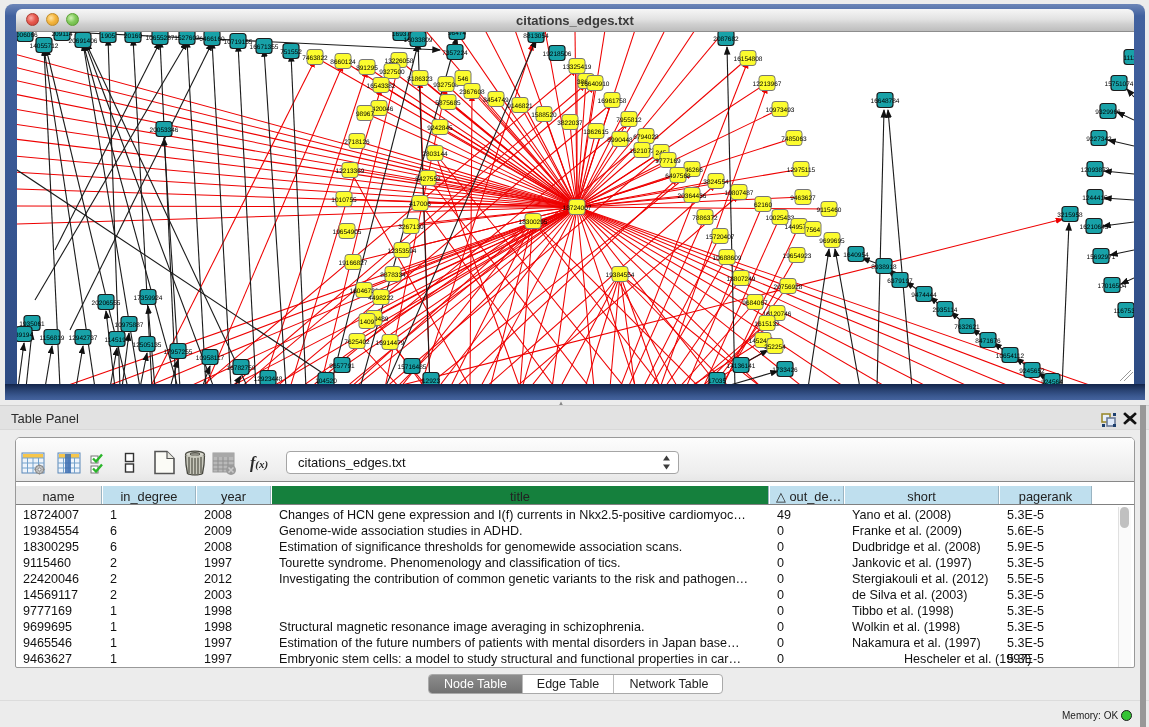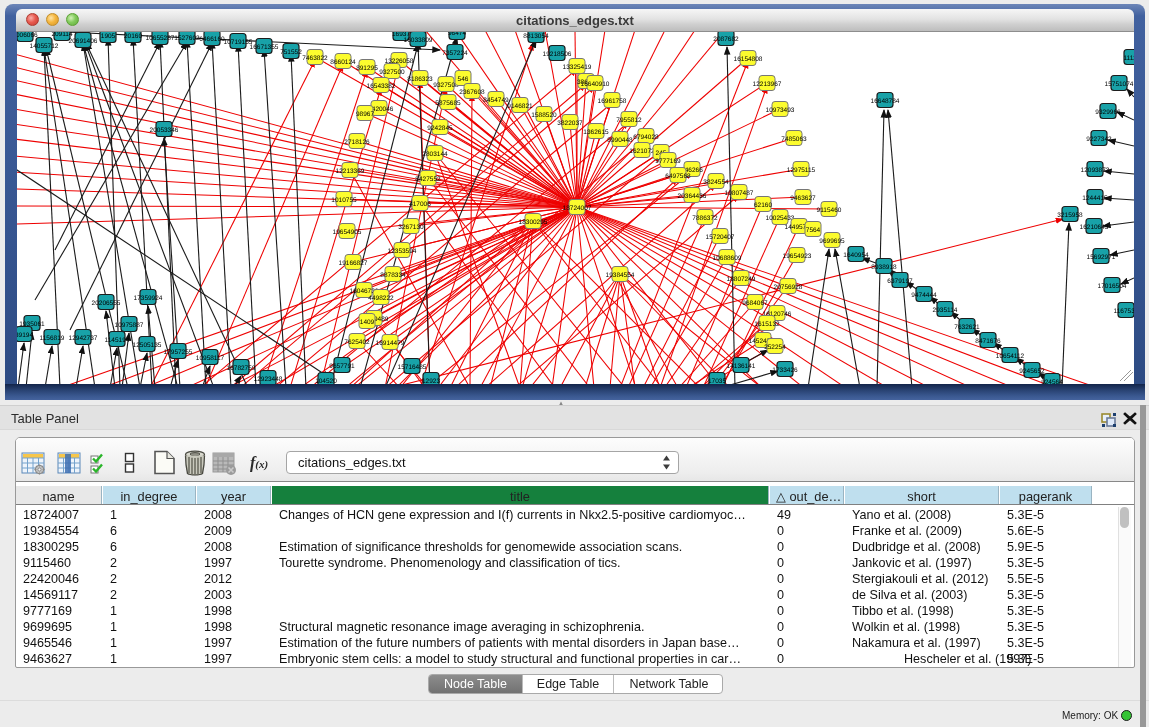--- a/index.html
+++ b/index.html
@@ -901,20 +901,21 @@
     <div style="position:absolute;left:204px;width:68px;top:0;white-space:nowrap;overflow:hidden">2008</div>
     <div style="position:absolute;left:279px;width:491px;top:0;white-space:nowrap;overflow:hidden">Changes of HCN gene expression and I(f) currents in Nkx2.5-positive cardiomyoc…</div>
     <div style="position:absolute;left:777px;width:68px;top:0;white-space:nowrap;overflow:hidden">49</div>
     <div style="position:absolute;left:852px;width:148px;top:0;white-space:nowrap;overflow:hidden">Yano et al. (2008)</div>
     <div style="position:absolute;left:1007px;width:86px;top:0;white-space:nowrap;overflow:hidden">5.3E-5</div>
   </div>
 <div style="position:absolute;left:0;top:523px;width:1117px;height:16px;font-size:12.6px;color:#111;line-height:16px">
     <div style="position:absolute;left:23px;width:80px;top:0;white-space:nowrap;overflow:hidden">19384554</div>
     <div style="position:absolute;left:110px;width:87px;top:0;white-space:nowrap;overflow:hidden">6</div>
     <div style="position:absolute;left:204px;width:68px;top:0;white-space:nowrap;overflow:hidden">2009</div>
+    <div style="position:absolute;left:279px;width:491px;top:0;white-space:nowrap;overflow:hidden">Genome-wide association studies in ADHD.</div>
     <div style="position:absolute;left:777px;width:68px;top:0;white-space:nowrap;overflow:hidden">0</div>
     <div style="position:absolute;left:852px;width:148px;top:0;white-space:nowrap;overflow:hidden">Franke et al. (2009)</div>
     <div style="position:absolute;left:1007px;width:86px;top:0;white-space:nowrap;overflow:hidden">5.6E-5</div>
   </div>
 <div style="position:absolute;left:0;top:539px;width:1117px;height:16px;font-size:12.6px;color:#111;line-height:16px">
     <div style="position:absolute;left:23px;width:80px;top:0;white-space:nowrap;overflow:hidden">18300295</div>
     <div style="position:absolute;left:110px;width:87px;top:0;white-space:nowrap;overflow:hidden">6</div>
     <div style="position:absolute;left:204px;width:68px;top:0;white-space:nowrap;overflow:hidden">2008</div>
     <div style="position:absolute;left:279px;width:491px;top:0;white-space:nowrap;overflow:hidden">Estimation of significance thresholds for genomewide association scans.</div>
     <div style="position:absolute;left:777px;width:68px;top:0;white-space:nowrap;overflow:hidden">0</div>
@@ -927,20 +928,21 @@
     <div style="position:absolute;left:204px;width:68px;top:0;white-space:nowrap;overflow:hidden">1997</div>
     <div style="position:absolute;left:279px;width:491px;top:0;white-space:nowrap;overflow:hidden">Tourette syndrome. Phenomenology and classification of tics.</div>
     <div style="position:absolute;left:777px;width:68px;top:0;white-space:nowrap;overflow:hidden">0</div>
     <div style="position:absolute;left:852px;width:148px;top:0;white-space:nowrap;overflow:hidden">Jankovic et al. (1997)</div>
     <div style="position:absolute;left:1007px;width:86px;top:0;white-space:nowrap;overflow:hidden">5.3E-5</div>
   </div>
 <div style="position:absolute;left:0;top:571px;width:1117px;height:16px;font-size:12.6px;color:#111;line-height:16px">
     <div style="position:absolute;left:23px;width:80px;top:0;white-space:nowrap;overflow:hidden">22420046</div>
     <div style="position:absolute;left:110px;width:87px;top:0;white-space:nowrap;overflow:hidden">2</div>
     <div style="position:absolute;left:204px;width:68px;top:0;white-space:nowrap;overflow:hidden">2012</div>
+    <div style="position:absolute;left:279px;width:491px;top:0;white-space:nowrap;overflow:hidden">Investigating the contribution of common genetic variants to the risk and pathogen…</div>
     <div style="position:absolute;left:777px;width:68px;top:0;white-space:nowrap;overflow:hidden">0</div>
     <div style="position:absolute;left:852px;width:148px;top:0;white-space:nowrap;overflow:hidden">Stergiakouli et al. (2012)</div>
     <div style="position:absolute;left:1007px;width:86px;top:0;white-space:nowrap;overflow:hidden">5.5E-5</div>
   </div>
 <div style="position:absolute;left:0;top:587px;width:1117px;height:16px;font-size:12.6px;color:#111;line-height:16px">
     <div style="position:absolute;left:23px;width:80px;top:0;white-space:nowrap;overflow:hidden">14569117</div>
     <div style="position:absolute;left:110px;width:87px;top:0;white-space:nowrap;overflow:hidden">2</div>
     <div style="position:absolute;left:204px;width:68px;top:0;white-space:nowrap;overflow:hidden">2003</div>
     <div style="position:absolute;left:777px;width:68px;top:0;white-space:nowrap;overflow:hidden">0</div>
     <div style="position:absolute;left:852px;width:148px;top:0;white-space:nowrap;overflow:hidden">de Silva et al. (2003)</div>

